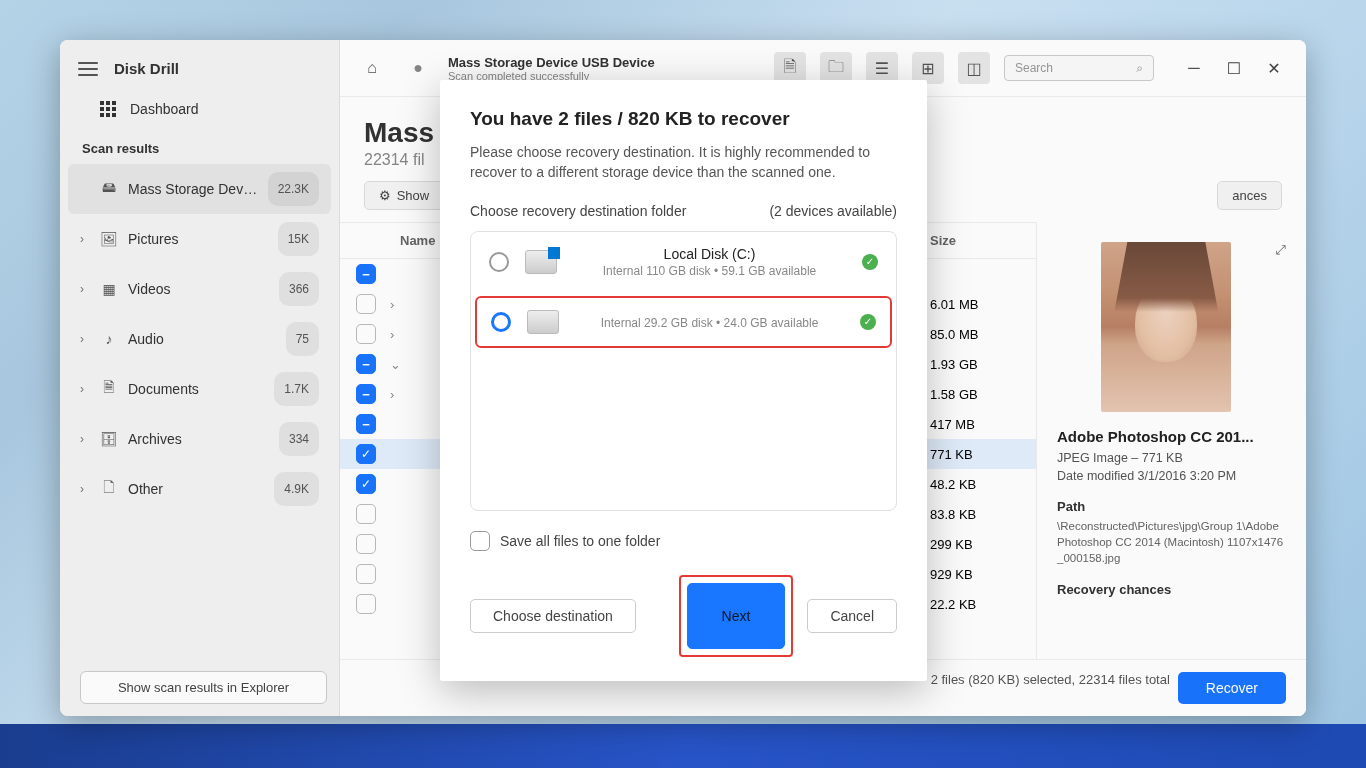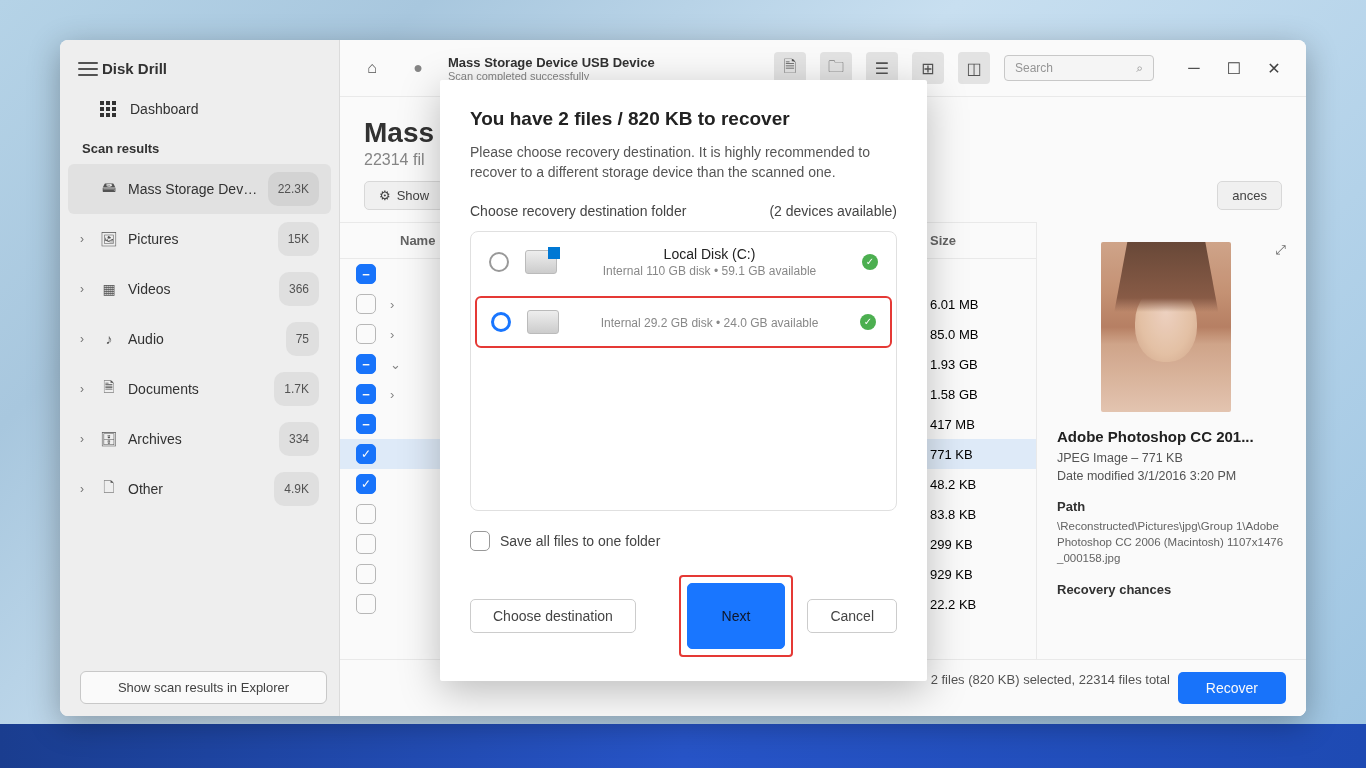--- a/index.html
+++ b/index.html
@@ -1,19 +1,19 @@
 <!DOCTYPE html>
 <html><head>
 <meta charset="utf-8">
 <style>
 * { margin: 0; padding: 0; box-sizing: border-box; font-family: 'Segoe UI', -apple-system, sans-serif; }
 body { background: linear-gradient(135deg, #b5d3e7 0%, #a8c7de 20%, #c8dff0 45%, #9ec5e2 100%); width: 1366px; height: 768px; overflow: hidden; position: relative; }
 .window { position: absolute; left: 60px; top: 40px; width: 1246px; height: 676px; background: #f3f3f3; border-radius: 8px; box-shadow: 0 8px 32px rgba(0,0,0,0.3); display: flex; overflow: hidden; }
 .sidebar { width: 280px; background: #f3f3f3; border-right: 1px solid #e0e0e0; display: flex; flex-direction: column; }
-.sidebar-header { display: flex; align-items: center; padding: 20px 18px 14px; gap: 4px; }
+.sidebar-header { display: flex; align-items: center; padding: 20px 18px 14px; gap: 16px; }
 .menu-icon { width: 20px; height: 14px; display: flex; flex-direction: column; justify-content: space-between; }
 .menu-icon span { height: 2px; background: #555; border-radius: 1px; }
 .app-title { font-size: 15px; font-weight: 600; color: #333; }
 .dashboard-row { display: flex; align-items: center; padding: 10px 18px 14px 40px; gap: 14px; color: #333; font-size: 14px; }
 .dash-icon { width: 16px; height: 16px; display: grid; grid-template-columns: repeat(3, 1fr); gap: 2px; }
 .dash-icon span { background: #333; }
 .section-label { font-size: 13px; font-weight: 600; color: #333; padding: 10px 22px 8px; }
 .nav-list { list-style: none; padding: 0 8px; }
 .nav-item { display: flex; align-items: center; padding: 8px 12px; border-radius: 6px; cursor: pointer; gap: 10px; font-size: 14px; color: #333; }
 .nav-item.active { background: #e6e6e6; }
@@ -292,21 +292,21 @@
           </div>
       </div>
 
       <div class="details-panel">
         <span class="expand-icon">⤢</span>
         <div class="preview-img"></div>
         <div class="detail-title">Adobe Photoshop CC 201...</div>
         <div class="detail-line">JPEG Image – 771 KB</div>
         <div class="detail-line">Date modified 3/1/2016 3:20 PM</div>
         <div class="detail-section-title">Path</div>
-        <div class="detail-path">\Reconstructed\Pictures\jpg\Group 1\Adobe Photoshop CC 2006 (Macintosh) 1107x1476_000158.jpg</div>
+        <div class="detail-path">\Reconstructed\Pictures\jpg\Group 1\Adobe Photoshop CC 2014 (Macintosh) 1107x1476_000158.jpg</div>
         <div class="detail-section-title">Recovery chances</div>
       </div>
     </div>
 
     <div class="statusbar">
       <div class="status-text">2 files (820 KB) selected, 22314 files total</div>
       <button class="recover-btn">Recover</button>
     </div>
   </div>
 

